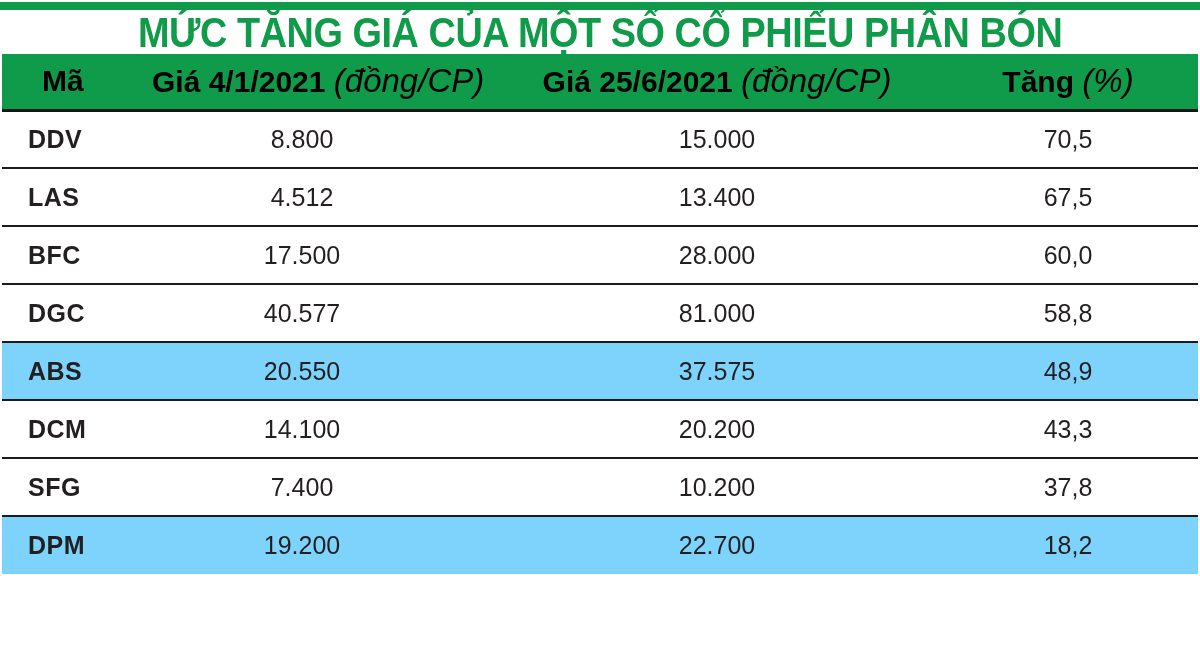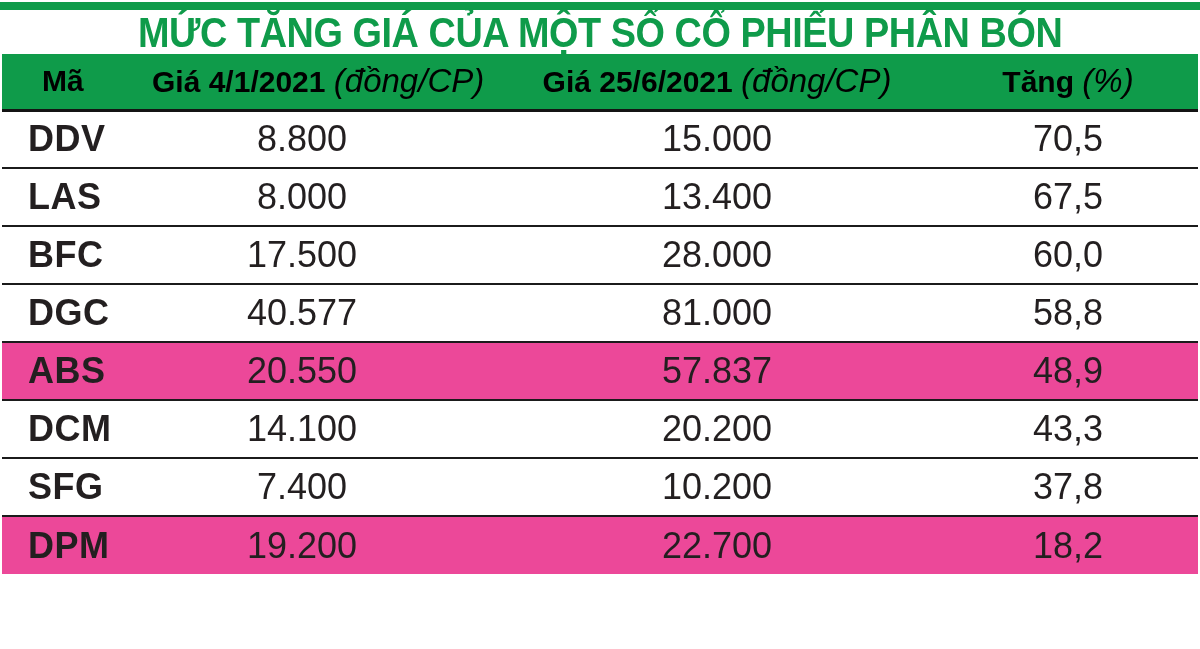--- a/index.html
+++ b/index.html
@@ -60,35 +60,35 @@
   thead th.col-change {
     padding-right: 44px;
   }
   thead .unit {
     font-style: italic;
     font-weight: normal;
     font-size: 33px;
   }
   tbody td {
     height: 58px;
-    font-size: 36px;
+    font-size: 25px;
     text-align: center;
     vertical-align: middle;
     border-top: 2px solid #1b1b1b;
     background: #ffffff;
   }
   tbody tr:first-child td { border-top: none; }
   tbody td.ticker {
     font-weight: bold;
     text-align: left;
     padding-left: 26px;
     letter-spacing: 0.5px;
   }
   tbody td.change { padding-right: 44px; }
-  tbody tr.shaded td { background: #ec4899; }
+  tbody tr.shaded td { background: #7dd3fc; }
 </style>
 </head>
 <body>
 
 <div class="top-bar"></div>
 
 <div class="title-wrap">
   <span class="title-text">MỨC TĂNG GIÁ CỦA MỘT SỐ CỔ PHIẾU PHÂN BÓN</span>
 </div>
 
@@ -120,40 +120,40 @@
   </thead>
   <tbody>
       <tr>
     <td class="ticker">DDV</td>
     <td>8.800</td>
     <td>15.000</td>
     <td class="change">70,5</td>
   </tr>
       <tr>
     <td class="ticker">LAS</td>
-    <td>8.000</td>
+    <td>4.512</td>
     <td>13.400</td>
     <td class="change">67,5</td>
   </tr>
       <tr>
     <td class="ticker">BFC</td>
     <td>17.500</td>
     <td>28.000</td>
     <td class="change">60,0</td>
   </tr>
       <tr>
     <td class="ticker">DGC</td>
     <td>40.577</td>
     <td>81.000</td>
     <td class="change">58,8</td>
   </tr>
       <tr class="shaded">
     <td class="ticker">ABS</td>
     <td>20.550</td>
-    <td>57.837</td>
+    <td>37.575</td>
     <td class="change">48,9</td>
   </tr>
       <tr>
     <td class="ticker">DCM</td>
     <td>14.100</td>
     <td>20.200</td>
     <td class="change">43,3</td>
   </tr>
       <tr>
     <td class="ticker">SFG</td>

